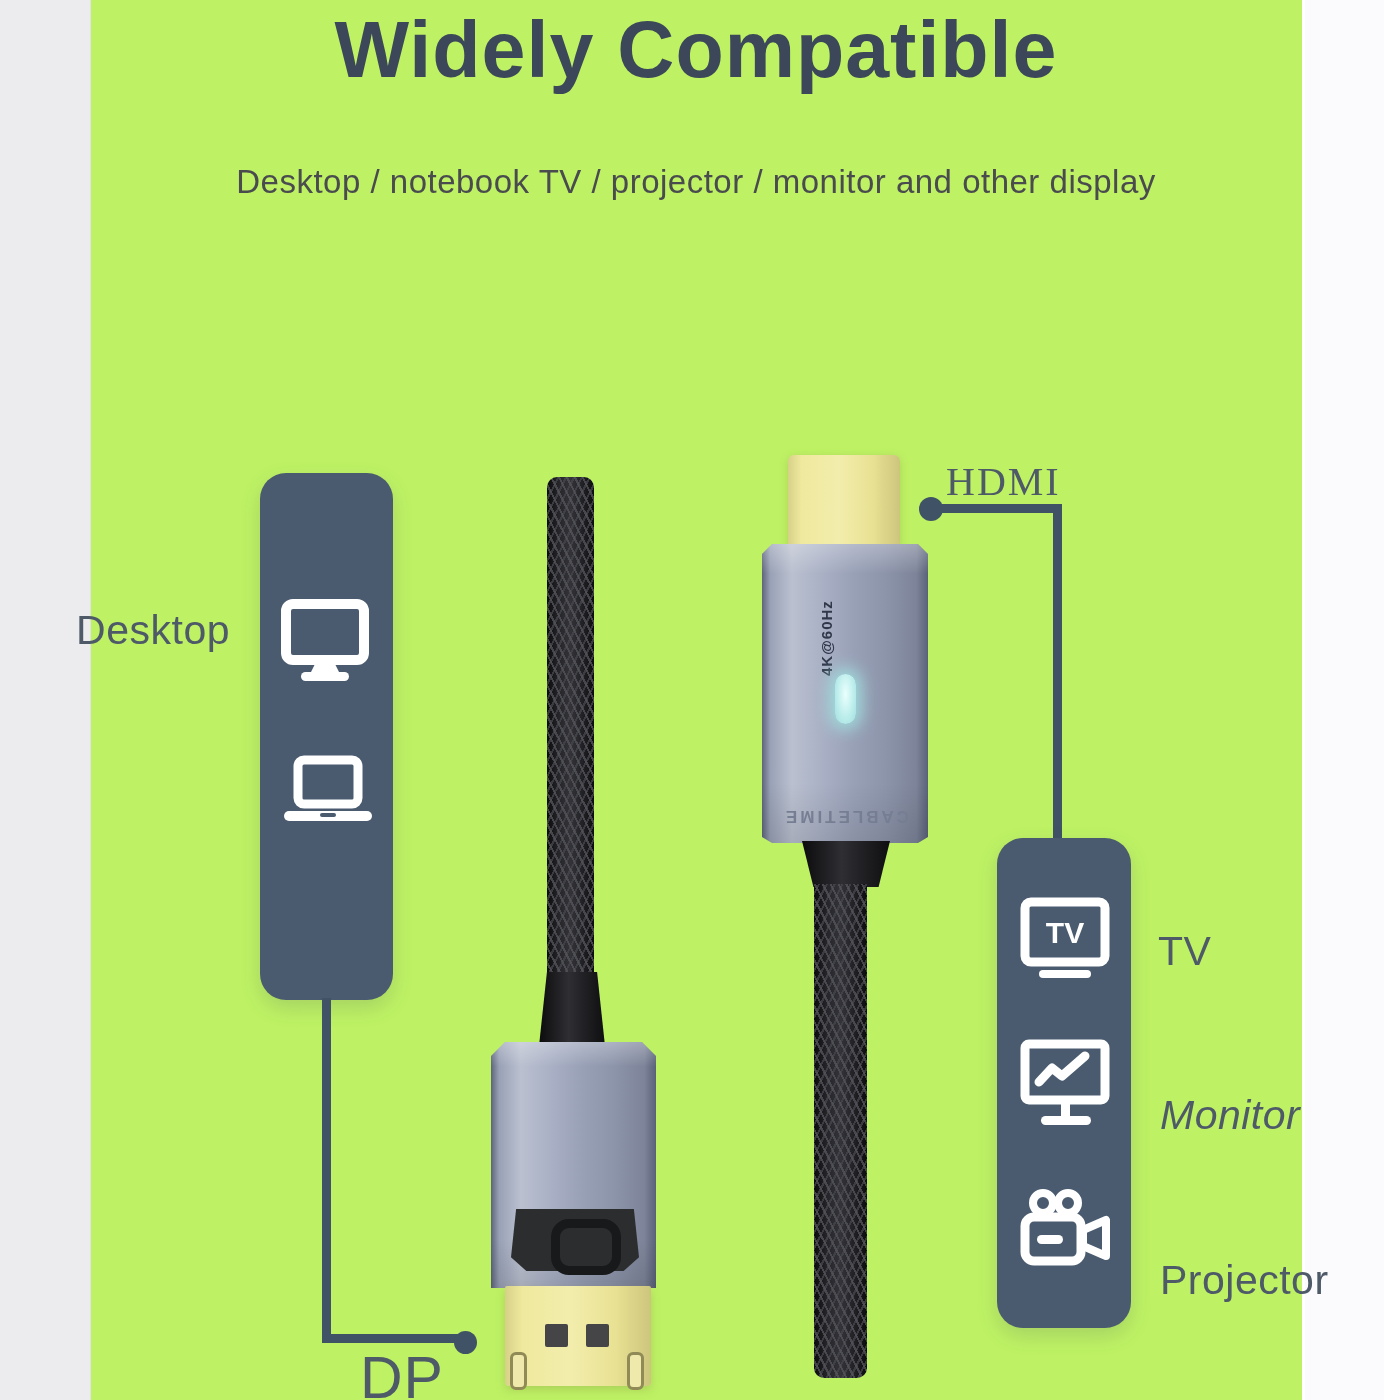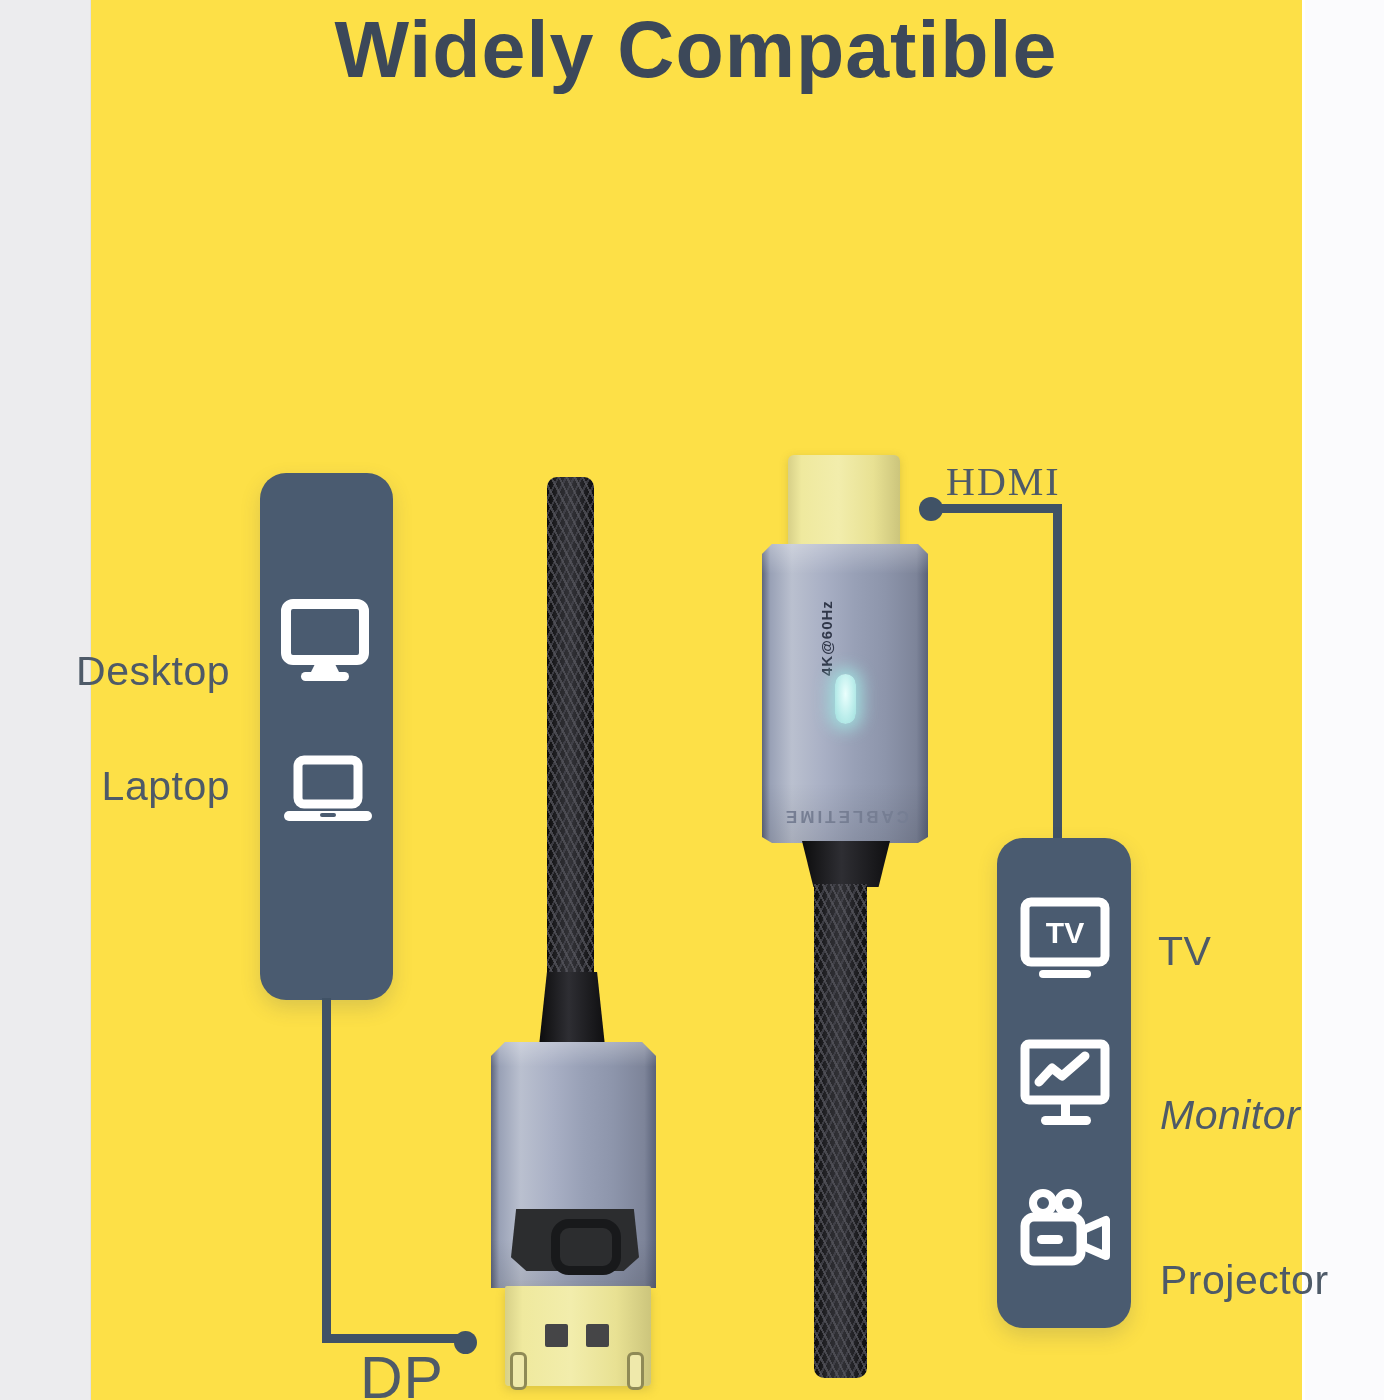--- a/index.html
+++ b/index.html
@@ -1,38 +1,38 @@
 <!DOCTYPE html>
 <html><head>
 <meta charset="utf-8">
 <style>
   html,body{margin:0;padding:0;}
   body{width:1400px;height:1400px;font-family:"Liberation Sans", sans-serif;}
-  .canvas{position:relative;width:1384px;height:1400px;background:#fde047;overflow:hidden;}
+  .canvas{position:relative;width:1384px;height:1400px;background:#bef264;overflow:hidden;}
   .abs{position:absolute;}
 
   
   .strip-left{left:0;top:0;width:90px;height:1400px;background:#ececee;border-right:1px solid #e2e2e4;}
   .strip-right{left:1302px;top:0;width:98px;height:1400px;background:#fbfbfd;border-left:3px solid #ffffff;}
 
   
   .title{left:90px;top:4px;width:1212px;text-align:center;font-size:79px;font-weight:700;
          letter-spacing:1px;color:#3c4859;}
   .sub{left:90px;width:1212px;text-align:center;font-size:33px;color:#4a4b4e;letter-spacing:.5px;}
   .sub1{top:163px;} .sub2{top:234px;}
 
   
   .panel{background:#4a5b70;border-radius:26px;box-shadow:0 8px 20px rgba(60,72,92,.18);}
   .panel-left{left:260px;top:473px;width:133px;height:527px;}
   .panel-right{left:997px;top:838px;width:134px;height:490px;}
 
   
   .lbl{color:#4e5a68;font-size:41px;letter-spacing:.5px;}
   .lbl-right-align{text-align:right;}
-  .lbl-desktop{left:28px;top:607px;width:202px;margin-top:41px;}
+  .lbl-desktop{left:28px;top:607px;width:202px;}
   .lbl-laptop{left:28px;top:763px;width:202px;}
   .lbl-tv{left:1158px;top:928px;}
   .lbl-monitor{left:1160px;top:1092px;font-style:italic;}
   .lbl-projector{left:1160px;top:1257px;}
   .lbl-hdmi{left:946px;top:458px;font-size:40px;letter-spacing:2px;font-family:Liberation Serif, serif;}
   .lbl-dp{left:360px;top:1344px;font-size:59px;letter-spacing:1px;}
 
   
   .line{background:#405266;}
   .dot{background:#405266;border-radius:50%;}
@@ -101,37 +101,37 @@
 </style>
 </head>
 <body>
 
 <div class="canvas">
 
   <div class="abs strip-left"></div>
   <div class="abs strip-right"></div>
 
   <div class="abs title">Widely Compatible</div>
+  <div class="abs sub sub1">Desktop / notebook TV / projector / monitor and other display</div>
 
   <div class="abs panel panel-left"></div>
 
   <svg class="icon" style="left:279px;top:597px;" width="92" height="94" viewBox="0 0 92 94">
     <rect x="7" y="7" width="78" height="56" rx="7" fill="none" stroke="#ffffff" stroke-width="10"></rect>
     <path d="M38 63 L54 63 L60 75 L32 75 Z" fill="#ffffff"></path>
     <rect x="22" y="75" width="48" height="9" rx="4.5" fill="#ffffff"></rect>
   </svg>
 
   <svg class="icon" style="left:281px;top:755px;" width="94" height="70" viewBox="0 0 94 70">
     <rect x="17" y="5" width="60" height="44" rx="6" fill="none" stroke="#ffffff" stroke-width="9"></rect>
     <rect x="3" y="56" width="88" height="10" rx="5" fill="#ffffff"></rect>
     <rect x="39" y="58" width="16" height="4" rx="2" fill="#4a5b70"></rect>
   </svg>
 
   <div class="abs lbl lbl-right-align lbl-desktop">Desktop</div>
-  <div class="abs lbl lbl-right-align lbl-laptop">Laptop</div>
 
   <div class="abs line dp-line-v"></div>
   <div class="abs line dp-line-h"></div>
   <div class="abs dot dp-dot"></div>
   <div class="abs lbl lbl-dp">DP</div>
 
   <div class="abs braid dp-cable"></div>
   <div class="abs strain dp-strain"></div>
   <div class="abs metal dp-metal"></div>
   <div class="abs dp-latch"></div>

